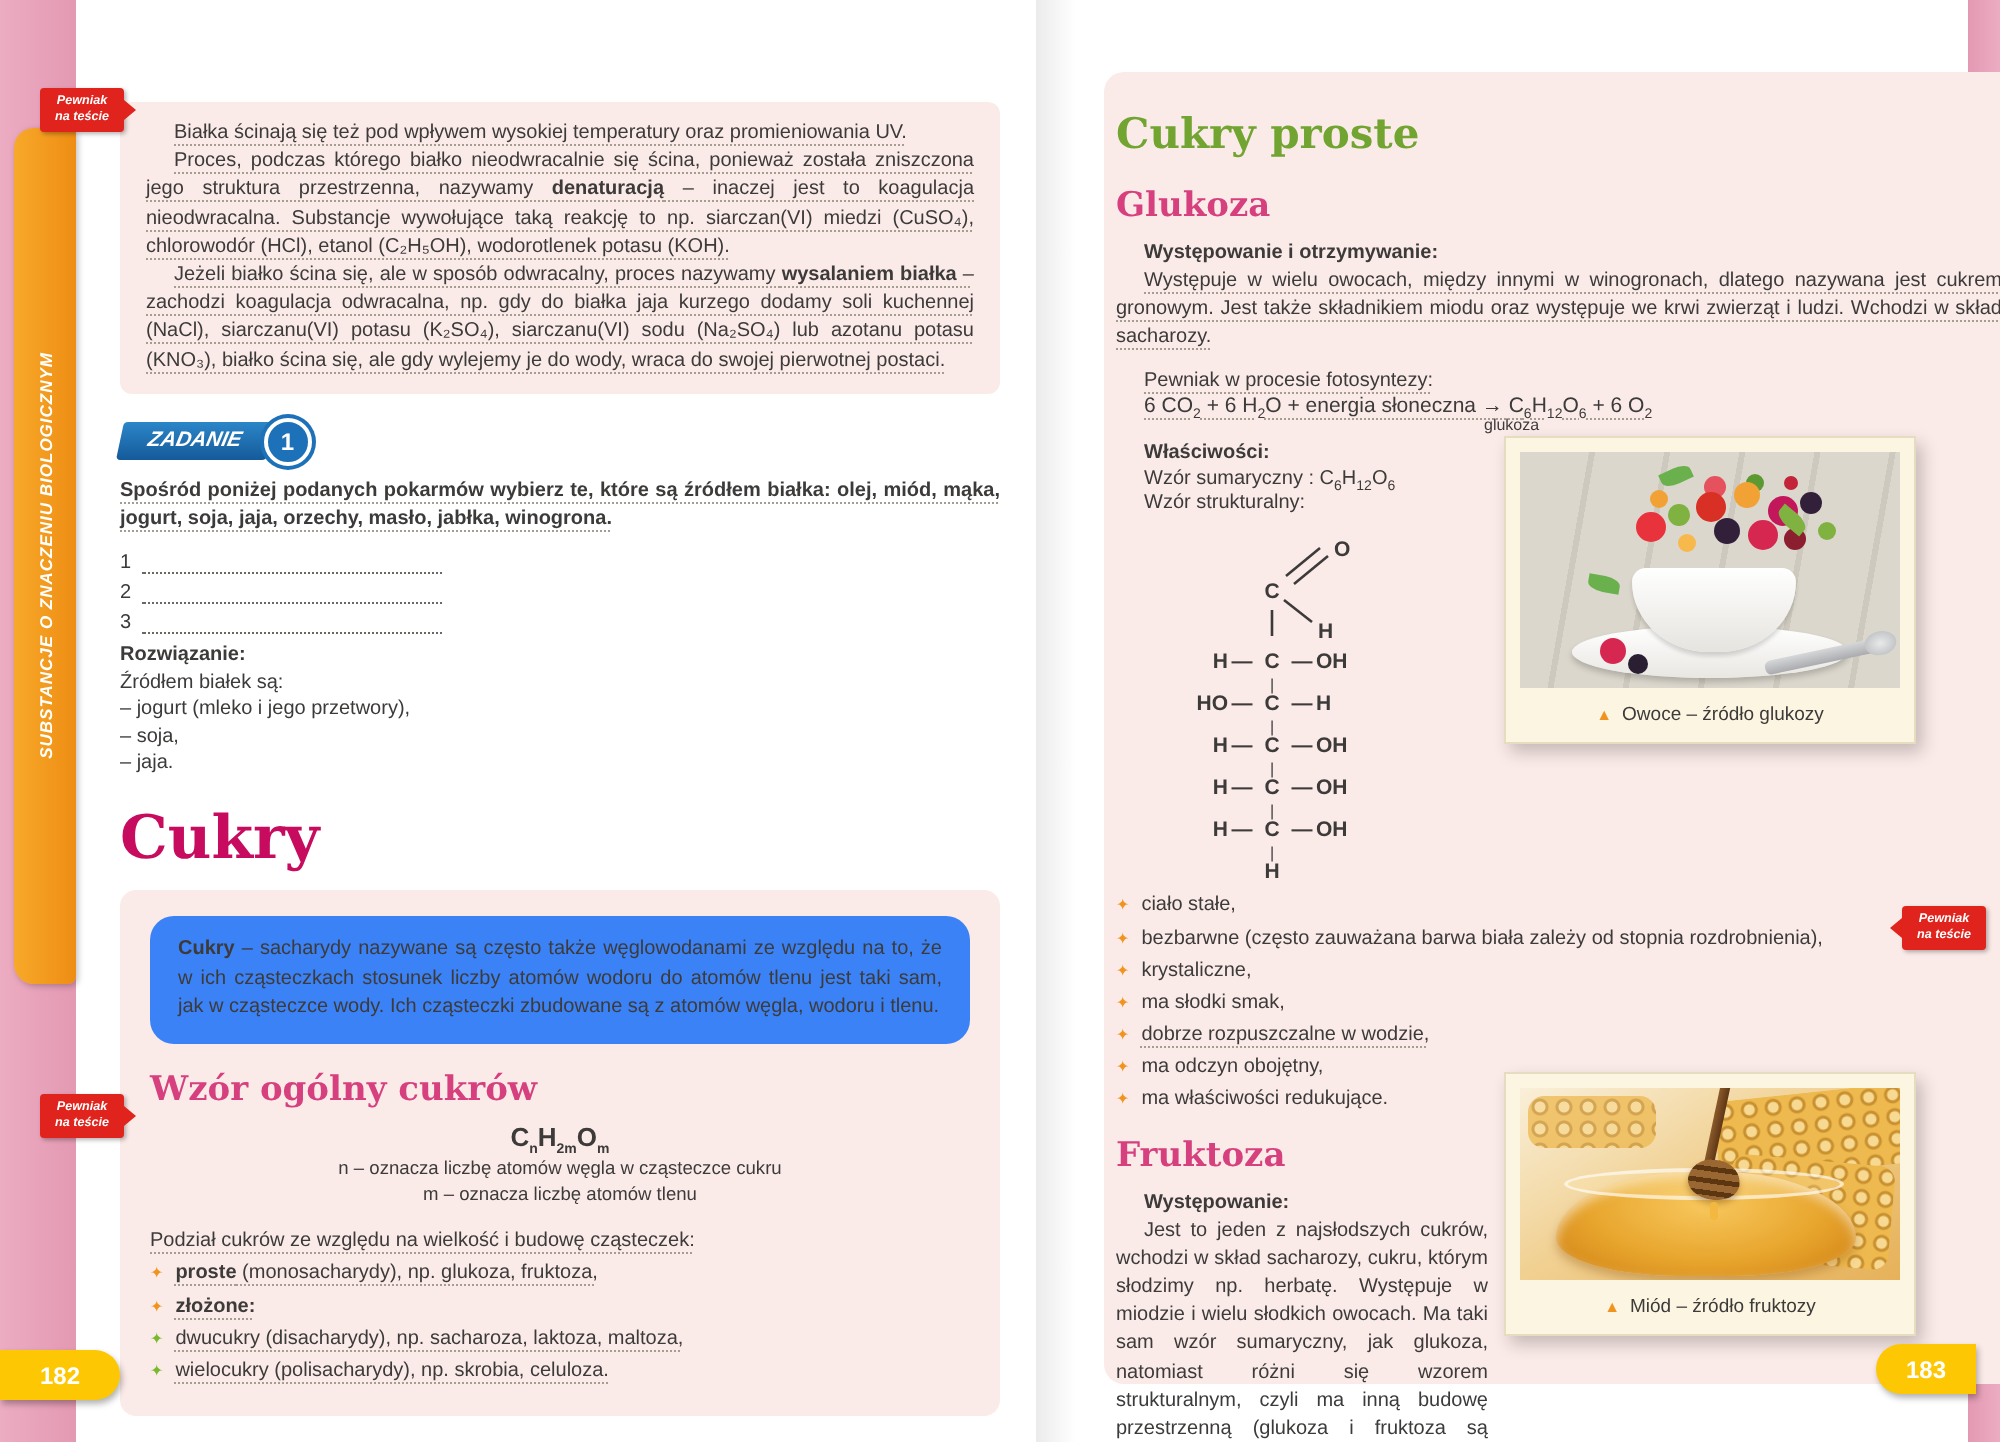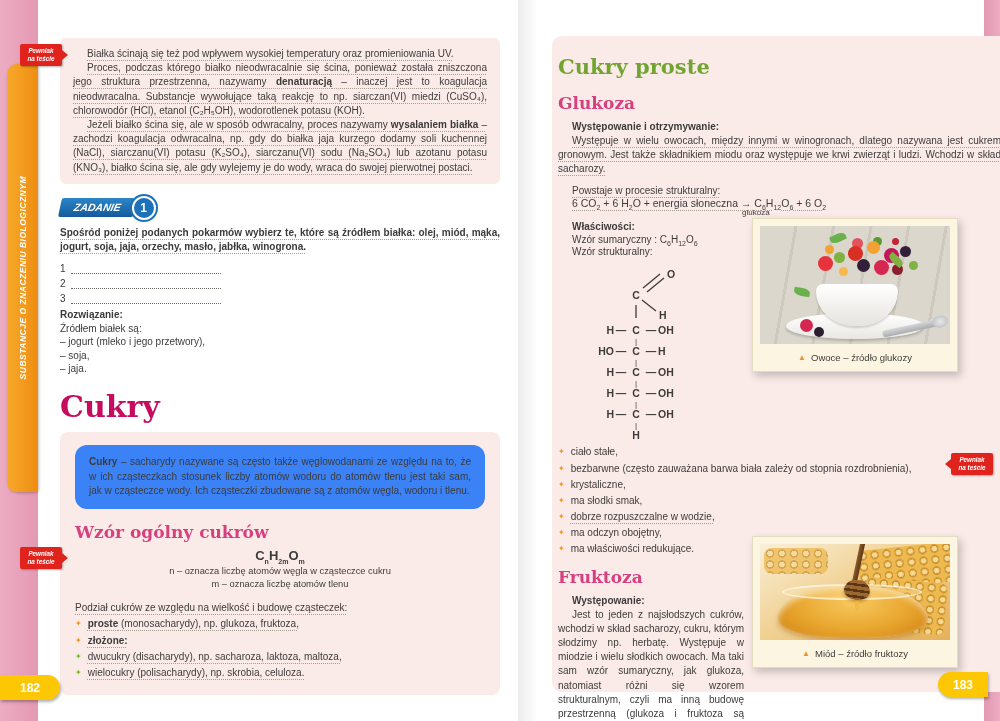--- a/index.html
+++ b/index.html
@@ -31,21 +31,21 @@
            border:5px solid transparent;border-left:6px solid #e0231c;border-right-width:0}
   .pewniak.arrow-l::before{content:"";position:absolute;right:100%;top:50%;transform:translateY(-50%);
            border:5px solid transparent;border-right:6px solid #e0231c;border-left-width:0}
   
   .du{text-decoration:underline dotted #a59c92;text-decoration-thickness:1px;text-underline-offset:2.5px}
   .just{text-align:justify;line-height:1.42}
   .indent{text-indent:14px}
   sub{font-size:7px;line-height:0}
   .bold{font-weight:bold}
   
-  #left-page{position:absolute;left:60px;top:38px;width:440px;z-index:2}
+  #left-page{position:absolute;left:60px;top:51px;width:440px;z-index:2}
   #protein-box{background:#fbebe8;border-radius:6px;padding:9px 13px;line-height:1.42}
   #protein-box p{margin:0}
   .zadanie-row{display:flex;align-items:center;margin:13px 0 7px;height:22px}
   .zadanie-tab{background:linear-gradient(#2b86c8,#155a9a);color:#fff;font-style:italic;
                font-weight:bold;font-size:10.5px;padding:3px 14px 4px;transform:skewX(-12deg);border-radius:2px}
   .zadanie-num{width:20px;height:20px;border-radius:50%;background:#1d71b8;border:2px solid #fff;
                box-shadow:0 0 0 2px #1d71b8;color:#fff;font-weight:bold;font-size:12px;
                display:flex;align-items:center;justify-content:center;margin-left:-3px;z-index:1}
   #task-prompt{font-weight:bold;margin:0 0 9px}
   .blank{display:flex;align-items:flex-end;gap:5px;margin:4px 0;font-size:10px}
@@ -235,21 +235,21 @@
 </div>
 
 <div id="right-panel">
 
   <h2 id="right-title">Cukry proste</h2>
 
   <div class="r-sub">Glukoza</div>
   <div class="lbl">Występowanie i otrzymywanie:</div>
   <p id="glu-para" class="just indent du">Występuje w wielu owocach, między innymi w winogronach, dlatego nazywana jest cukrem gronowym. Jest także składnikiem miodu oraz występuje we krwi zwierząt i ludzi. Wchodzi w skład sacharozy.</p>
 
-  <div class="eq-label du">Powstaje w procesie strukturalny:</div>
+  <div class="eq-label du">Pewniak w procesie fotosyntezy:</div>
   <div class="eq du"><span>6 CO</span><sub>2</sub><span> + 6 H</span><sub>2</sub><span>O + energia słoneczna → C</span><sub>6</sub><span>H</span><sub>12</sub><span>O</span><sub>6</sub><span> + 6 O</span><sub>2</sub></div>
   <div class="eq-sub">glukoza</div>
 
   <div class="lbl">Właściwości:</div>
   <div class="plain-line"><span>Wzór sumaryczny : C</span><sub>6</sub><span>H</span><sub>12</sub><span>O</span><sub>6</sub></div>
   <div class="plain-line">Wzór strukturalny:</div>
 
   <div id="glucose-structure"><svg width="132" height="60">
         <g stroke="#3d3b3a" stroke-width="1.3">
           <line x1="73" y1="27" x2="90" y2="13"></line>

